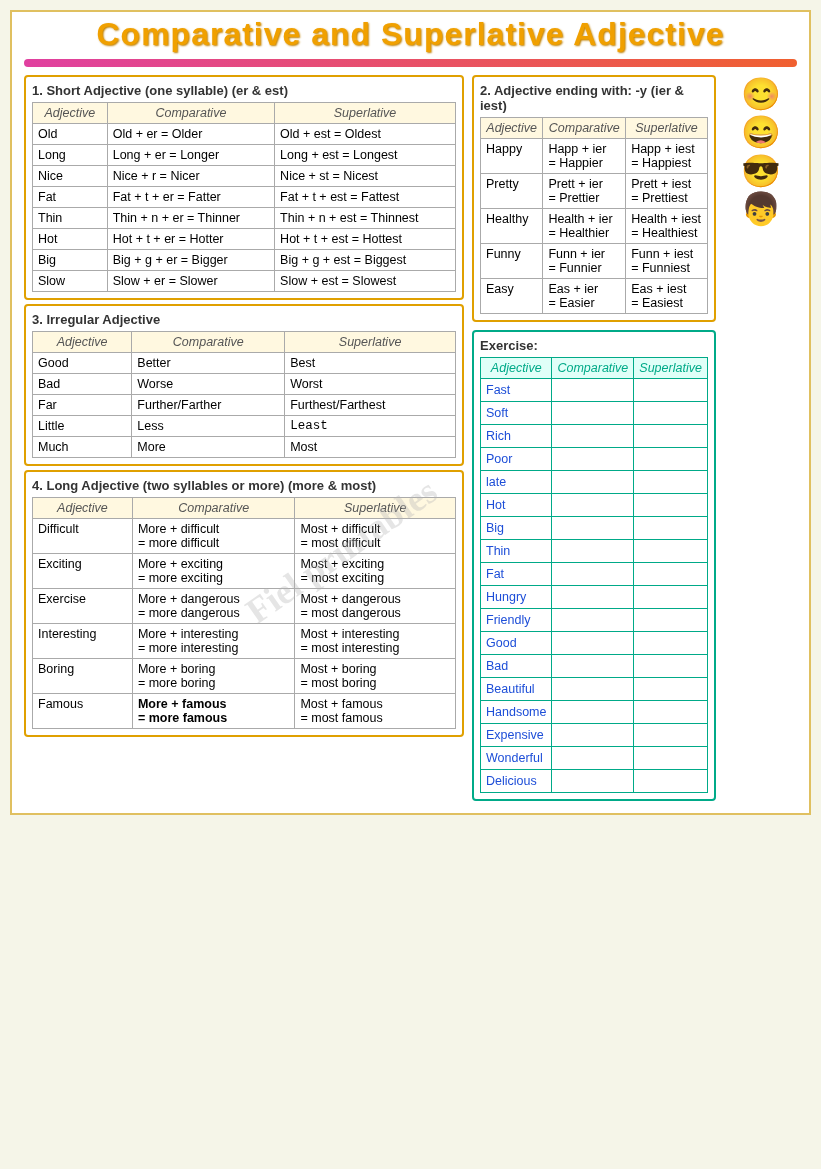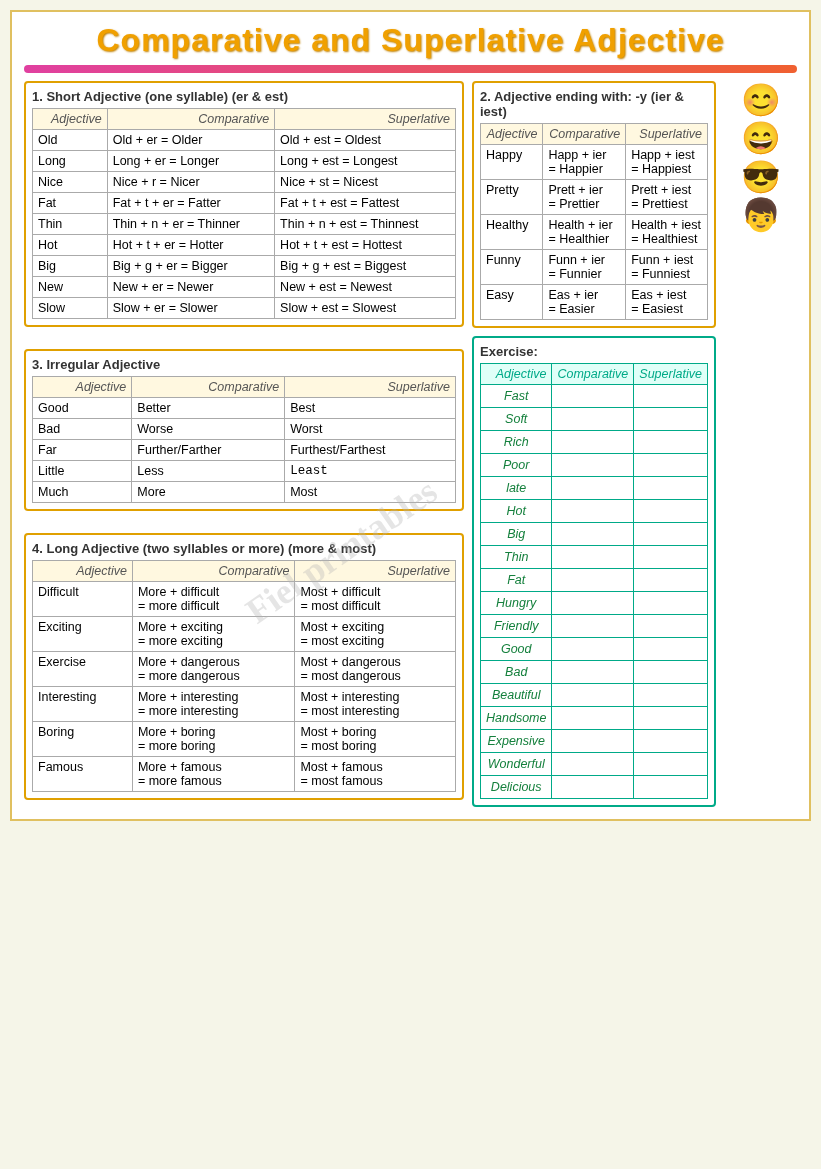--- a/index.html
+++ b/index.html
@@ -7,21 +7,21 @@
       font-family: Arial, sans-serif;
       font-size: 13px;
       background: #f5f5e8;
       width: 821px;
       min-height: 1169px;
       padding: 10px;
     }
     .page {
       background: white;
       border: 2px solid #e0c060;
-      padding: 10px 12px 12px 12px;
+      padding: 4px 12px 12px 12px;
       width: 100%;
     }
     .title {
       font-size: 32px;
       font-weight: bold;
       color: #f0a000;
       text-align: center;
       font-family: 'Comic Sans MS', cursive, sans-serif;
       text-shadow: 1px 1px 2px #c08000;
       letter-spacing: 1px;
@@ -35,21 +35,21 @@
     }
     .main-content {
       display: flex;
       gap: 8px;
       width: 100%;
     }
     .left-col {
       flex: 0 0 440px;
       display: flex;
       flex-direction: column;
-      gap: 22px;
+      gap: 4px;
     }
     .right-col {
       flex: 1;
       display: flex;
       flex-direction: column;
       gap: 8px;
     }
     .section-box {
       border: 2px solid #e0a000;
       border-radius: 4px;
@@ -67,21 +67,21 @@
       border-collapse: collapse;
       font-size: 12.5px;
     }
     th {
       border: 1px solid #aaa;
       padding: 3px 5px;
       background: #fff8e0;
       font-style: italic;
       font-weight: normal;
       color: #555;
-      text-align: right;
+      text-align: center;
       margin-top: 10px;
     }
     td {
       border: 1px solid #aaa;
       padding: 3px 5px;
       vertical-align: top;
     }
     .exercise-box {
       border: 2px solid #00aa88;
       border-radius: 4px;
@@ -99,23 +99,21 @@
       color: #00aa88;
       border: 1px solid #00aa88;
       font-style: italic;
     }
     .exercise-table td {
       border: 1px solid #00aa88;
       padding: 4px 5px;
       height: 22px;
     }
     .exercise-table td.adj-cell {
-      color: #15803d;
-      font-style: italic;
-      text-align: center;
+      color: #1d4ed8;
     }
     .watermark {
       position: absolute;
       color: rgba(180,180,180,0.35);
       font-size: 36px;
       font-weight: bold;
       transform: rotate(-35deg);
       pointer-events: none;
       white-space: nowrap;
       top: 520px;
@@ -179,25 +177,20 @@
                     <td style="white-space: pre-line; font-weight: normal;">Hot</td>
                     <td style="white-space: pre-line;">Hot + t + er = Hotter</td>
                     <td style="white-space: pre-line;">Hot + t + est = Hottest</td>
                   </tr>
                   <tr>
                     <td style="white-space: pre-line; font-weight: normal;">Big</td>
                     <td style="white-space: pre-line;">Big + g + er = Bigger</td>
                     <td style="white-space: pre-line;">Big + g + est = Biggest</td>
                   </tr>
                   <tr>
-                    <td style="white-space: pre-line; font-weight: normal;">New</td>
-                    <td style="white-space: pre-line;">New + er = Newer</td>
-                    <td style="white-space: pre-line;">New + est = Newest</td>
-                  </tr>
-                  <tr>
                     <td style="white-space: pre-line; font-weight: normal;">Slow</td>
                     <td style="white-space: pre-line;">Slow + er = Slower</td>
                     <td style="white-space: pre-line;">Slow + est = Slowest</td>
                   </tr>
                 </tbody>
             </table>
           </div>
 
           <div class="section-box">
             <div class="section-title">3. Irregular Adjective</div>
@@ -280,21 +273,21 @@
                   </tr>
                   <tr>
                     <td style="white-space: pre-line; font-weight: normal;">Boring</td>
                     <td style="white-space: pre-line; margin-left: 45px;">More + boring
 = more boring</td>
                     <td style="white-space: pre-line;">Most + boring
 = most boring</td>
                   </tr>
                   <tr>
                     <td style="white-space: pre-line; font-weight: normal;">Famous</td>
-                    <td style="white-space: pre-line;">More + famous
+                    <td style="white-space: pre-line; font-weight: bold;">More + famous
 = more famous</td>
                     <td style="white-space: pre-line;">Most + famous
 = most famous</td>
                   </tr>
                 </tbody>
             </table>
           </div>
         </div>
 
         <div class="right-col">

